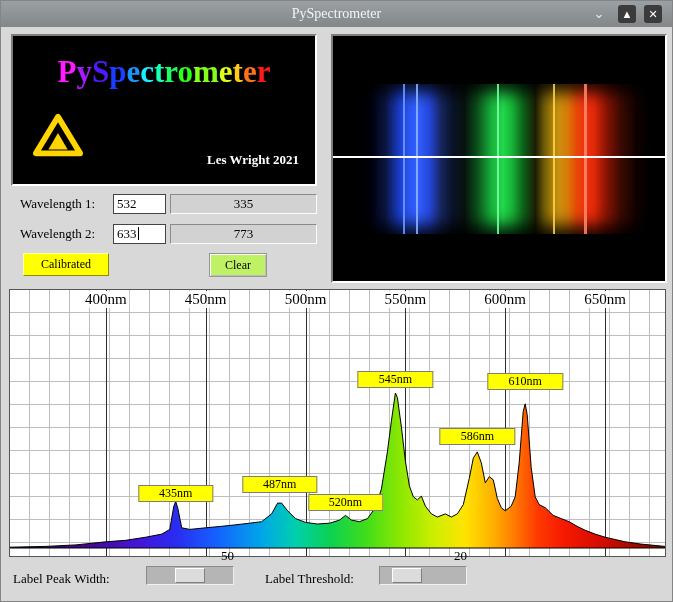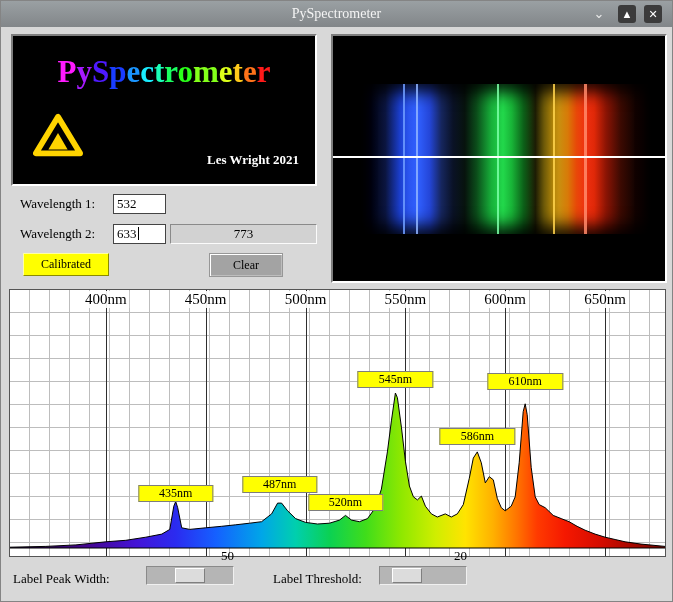--- a/index.html
+++ b/index.html
@@ -29,21 +29,21 @@
   .entry{position:absolute;left:112px;width:53px;height:20px;background:#fff;border:1px solid #444;
     box-sizing:border-box;font-size:13px;line-height:18px;padding-left:3px;color:#000;}
   .caret{display:inline-block;width:1px;height:13px;background:#000;vertical-align:-2px;margin-left:1px;}
   .pixel-field{position:absolute;left:169px;width:147px;height:20px;background:#d2d2d2;
     border:1px solid;border-color:#8a8a8a #fbfbfb #fbfbfb #8a8a8a;box-sizing:border-box;
     text-align:center;font-size:13px;line-height:18px;color:#000;}
   .row1{top:193px;} .row2{top:223px;}
   .btn{position:absolute;font-size:12px;text-align:center;box-sizing:border-box;color:#000;cursor:default;}
   .calibrated{left:22px;top:252px;width:86px;height:23px;line-height:21px;background:#ffff00;
     border:1px solid;border-color:#ffffa6 #8b8b00 #8b8b00 #ffffa6;}
-  .clear{left:208px;top:252px;width:74px;height:24px;line-height:22px;background:#a3a3a3;
+  .clear{left:208px;top:252px;width:58px;height:24px;line-height:22px;background:#bef264;
     border:1px solid #979797;box-shadow:inset 1px 1px 0 #fff, inset -1px -1px 0 #bdbdbd;}
   
   .camera-panel{position:absolute;left:330px;top:33px;width:336px;height:249px;background:#000;box-sizing:border-box;}
   .bands{position:absolute;left:26px;right:12px;top:48px;height:150px;
     background:linear-gradient(90deg,
       #000 0%, #01020e 4%, #0b1540 9%, #1b3fd0 14%, #2b55f0 17%, #3060ff 20%, #2446d8 24%,
       #16265e 28%, #0a1226 32%, #07130d 36%, #0b4d1a 40%, #17b03a 45%, #22d84b 49%, #18b437 52%,
       #0c6018 56%, #1c1c04 60%, #6e5a08 63%, #b08408 66%, #c89010 68%, #d87a08 71%, #e84808 74%,
       #f03010 77%, #e02808 80%, #8c1404 84%, #3c0a02 89%, #120301 94%, #000 100%);
     box-shadow:inset 0 9px 16px rgba(0,0,0,.85), inset 0 -9px 16px rgba(0,0,0,.85);}
@@ -56,21 +56,21 @@
     background-image:repeating-linear-gradient(to right, transparent 0 19px, #bdbdbd 19px 20px),
                      repeating-linear-gradient(to bottom, transparent 0 22px, #bdbdbd 22px 23px);}
   .major-line{position:absolute;top:0;bottom:0;width:1px;background:#2e2e2e;z-index:1;}
   .plot svg{position:absolute;left:0;top:0;z-index:2;}
   .axis-label{position:absolute;top:1px;transform:translateX(-50%);font-size:15px;color:#000;
     background:rgba(255,255,255,.92);padding:0 2px;z-index:3;}
   .peak-label{position:absolute;transform:translateX(-50%);font-size:12px;background:#ffff00;
     border:1px solid #7d7d7d;padding:0 20px;height:15px;line-height:15px;color:#000000;z-index:4;}
   
   .ft-label{position:absolute;font-size:13px;color:#000;}
-  .pw-label{left:12px;top:570px;} .th-label{left:272px;top:570px;}
+  .pw-label{left:12px;top:570px;} .th-label{left:264px;top:570px;}
   .scale-value{position:absolute;width:88px;text-align:right;font-size:13px;color:#000;top:547px;}
   .pw-value{left:145px;} .th-value{left:378px;}
   .scale{position:absolute;top:565px;width:88px;height:19px;background:#b5b5b5;box-sizing:border-box;
     border:1px solid;border-color:#8a8a8a #f0f0f0 #f0f0f0 #8a8a8a;}
   .pw-scale{left:145px;} .th-scale{left:378px;}
   .scale-handle{position:absolute;top:1px;width:30px;height:15px;background:#dcdcdc;box-sizing:border-box;
     border:1px solid;border-color:#fff #7f7f7f #7f7f7f #fff;}
   .snapshot{left:505px;top:562px;width:140px;height:28px;line-height:26px;background:#e4e4e4;
     border:1px solid #979797;box-shadow:inset 1px 1px 0 #fff, inset -1px -1px 0 #bdbdbd;}
 </style>
@@ -92,20 +92,21 @@
       <polygon points="26,4 3,42 49,42" fill="none" stroke="#ffd400" stroke-width="6" stroke-linejoin="round"></polygon>
       <polygon points="26,21 16,38 36,38" fill="#ffd400"></polygon>
     </svg>
     <div class="credit">Les Wright 2021</div>
   </div>
 
   <div class="wl-label row1">Wavelength 1:</div>
   <div class="entry row1">
     <span>532</span>
   </div>
+  <div class="pixel-field row1">335</div>
 
   <div class="wl-label row2">Wavelength 2:</div>
   <div class="entry row2">
     <span>633</span><span class="caret"></span>
   </div>
   <div class="pixel-field row2">773</div>
 
   <div class="btn calibrated">Calibrated</div>
   <div class="btn clear">Clear</div>
 

